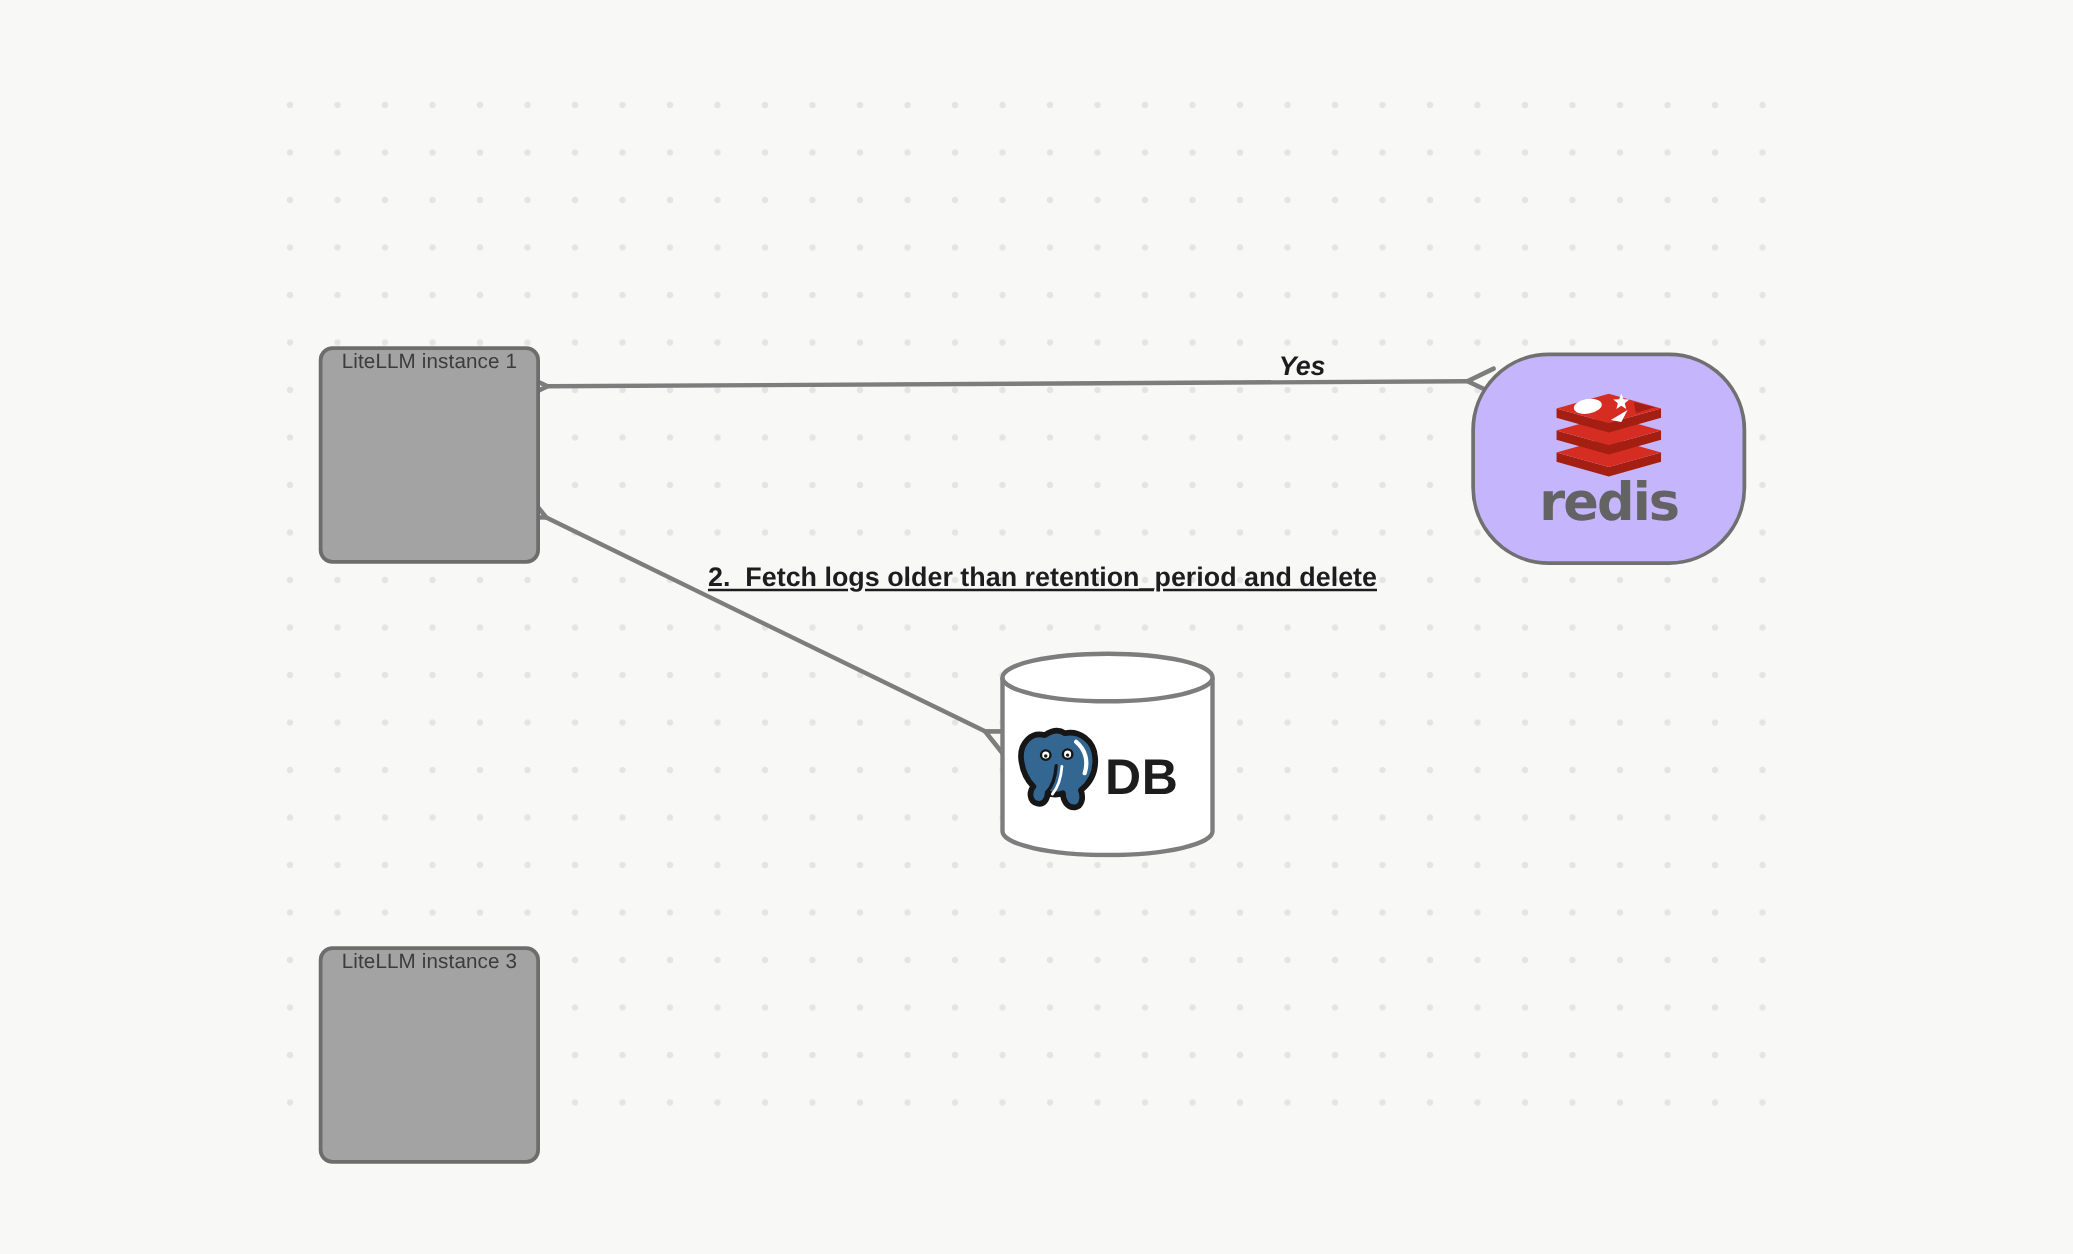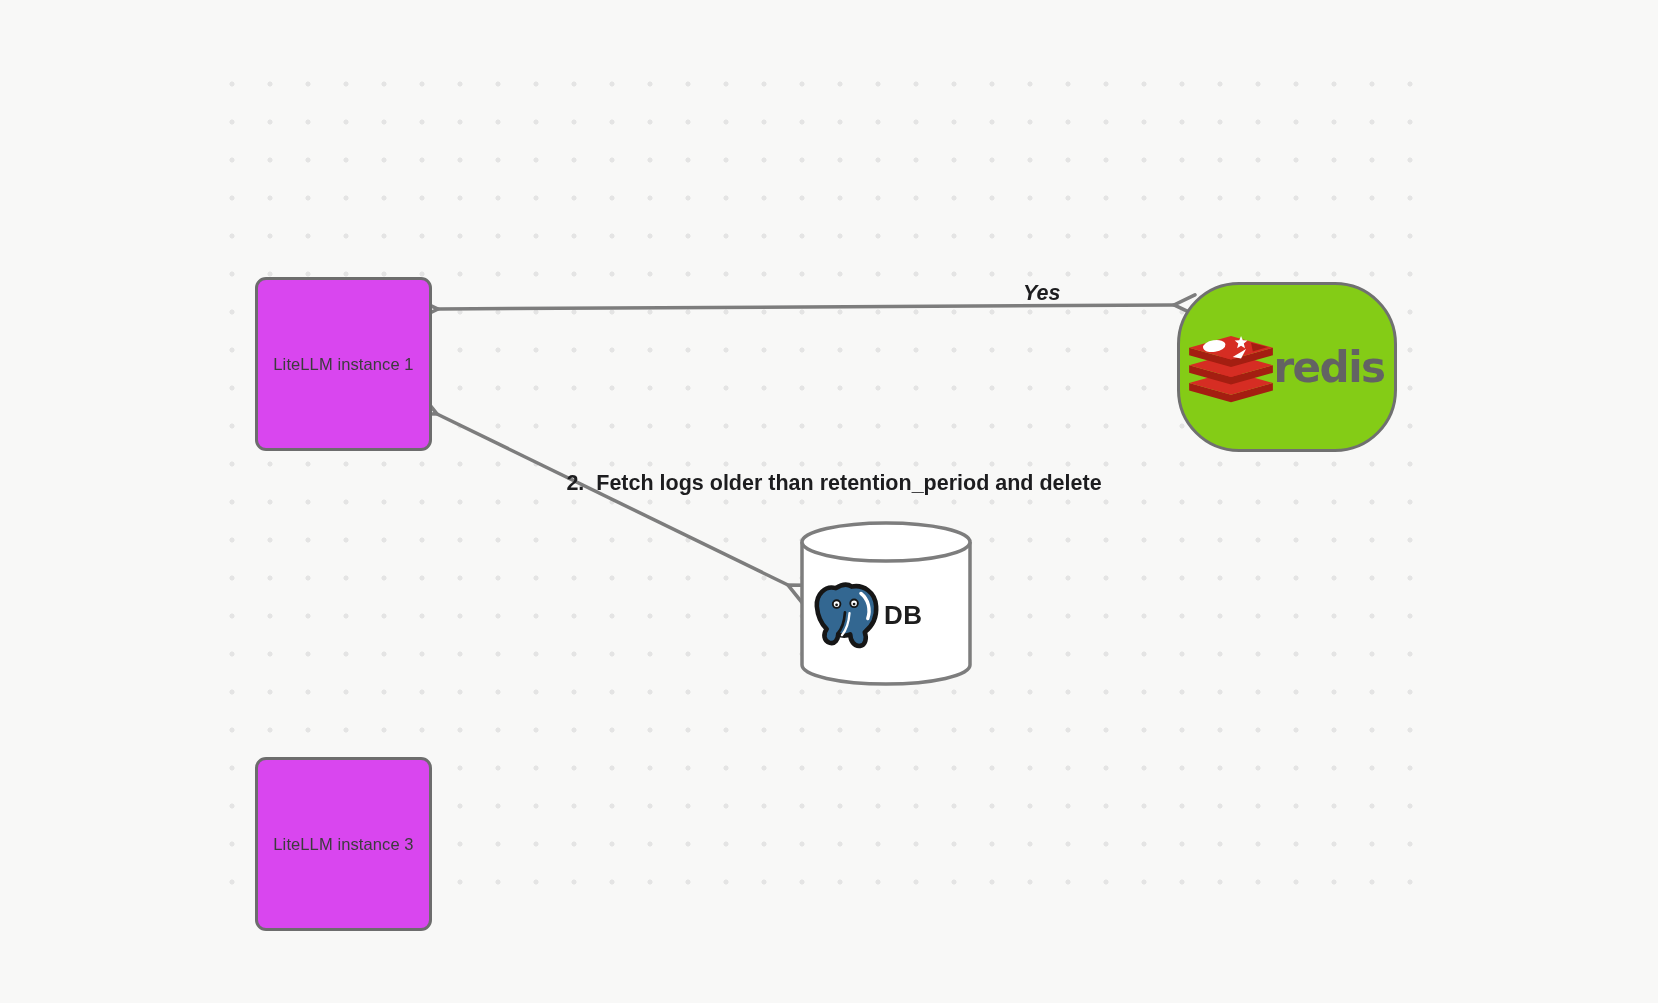--- a/index.html
+++ b/index.html
@@ -21,50 +21,50 @@
   .canvas{
     position:relative;width:1658px;height:1003px;overflow:hidden;background:var(--bg);
   }
   .dot-grid{
     position:absolute;left:213px;top:65px;width:1217px;height:837px;
     background-image:radial-gradient(circle,var(--dot) 2.2px,rgba(228,228,228,0) 2.9px);
     background-size:38px 38px;background-position:0 0;
   }
   .inst-box{
     position:absolute;left:255px;width:177px;height:174px;
-    background:#d946ef;border:3px solid var(--node-border);border-radius:11px;
-    box-sizing:border-box;display:flex;align-items:center;justify-content:center;
+    background:#a3a3a3;border:3px solid var(--node-border);border-radius:11px;
+    box-sizing:border-box;display:flex;justify-content:center;
   }
   .inst-box .lbl{
     font-size:16.5px;color:var(--node-label-text);letter-spacing:.1px;white-space:nowrap;
   }
   .box1{top:277px;} .box2{top:518px;} .box3{top:757px;}
   .edge-label{
     position:absolute;font-weight:bold;font-size:21.5px;line-height:25px;
     color:var(--edge-label-text);white-space:pre;
   }
   .lbl-q1{left:492px;top:281px;}
   .lbl-yes{left:1023px;top:281px;font-style:italic;}
-  .lbl-q2{left:834px;top:471px;transform:translateX(-50%);}
+  .lbl-q2{left:834px;top:450px;transform:translateX(-50%);text-decoration:underline;}
   .arrows{position:absolute;left:0;top:0;pointer-events:none;}
   .redis-node{
     position:absolute;left:1177px;top:282px;width:220px;height:170px;
-    background:#84cc16;border:3px solid #707070;border-radius:62px;
-    box-sizing:border-box;display:flex;flex-direction:row;align-items:center;
+    background:#c4b5fd;border:3px solid #707070;border-radius:62px;
+    box-sizing:border-box;display:flex;flex-direction:column;align-items:center;
     justify-content:center;padding-top:4px;
   }
   .redis-word{
     font-family:"DejaVu Sans","Liberation Sans",sans-serif;font-weight:bold;
     font-size:42px;line-height:44px;color:var(--redis-wordmark-gray);letter-spacing:-1.5px;
     margin-top:-2px;
   }
   .db-cylinder{position:absolute;left:799px;top:520px;}
   .pg-logo{position:absolute;left:810px;top:578px;}
   .db-label{
-    position:absolute;left:884px;top:600px;font-size:26px;font-weight:600;
+    position:absolute;left:884px;top:600px;font-size:40px;font-weight:600;
     color:var(--db-text);letter-spacing:.5px;
   }
 </style>
 </head>
 <body>
 
 <div class="canvas">
 
   <div class="dot-grid"></div>
 

